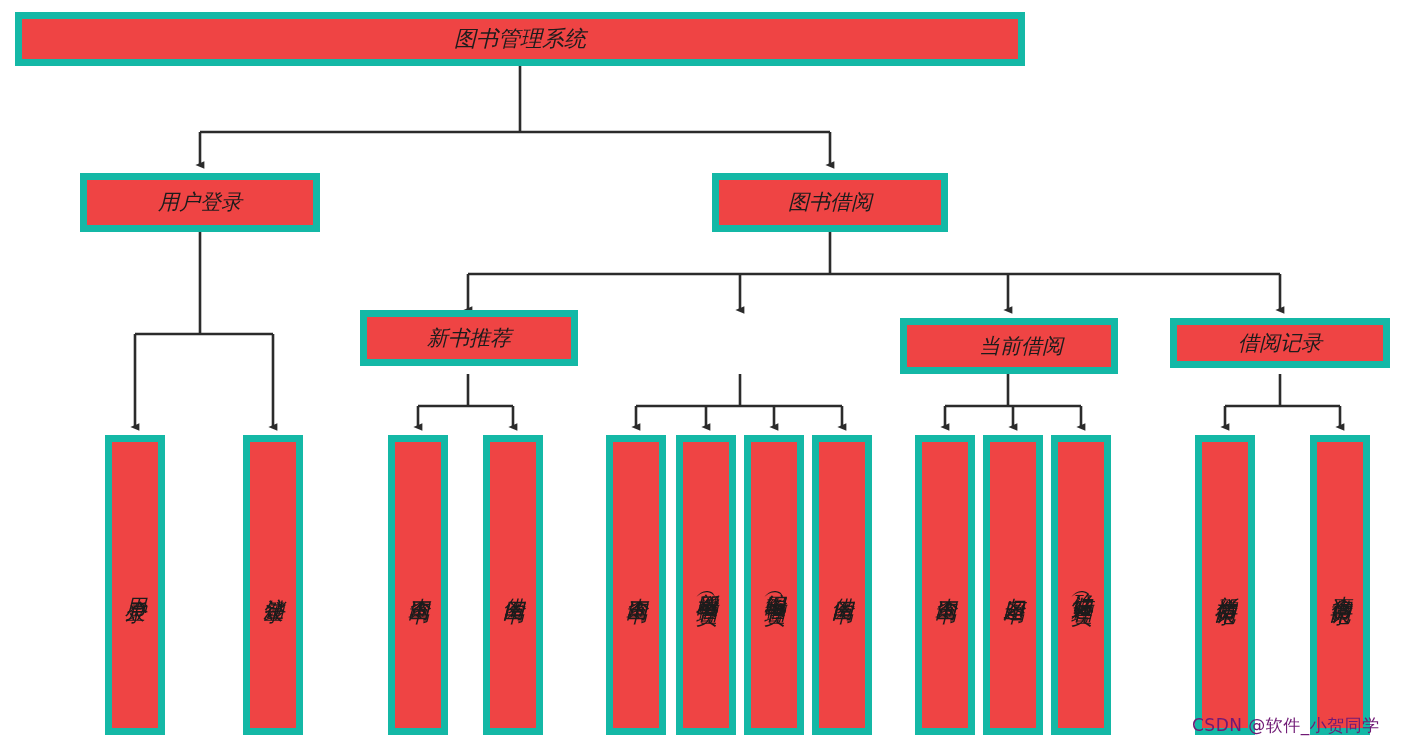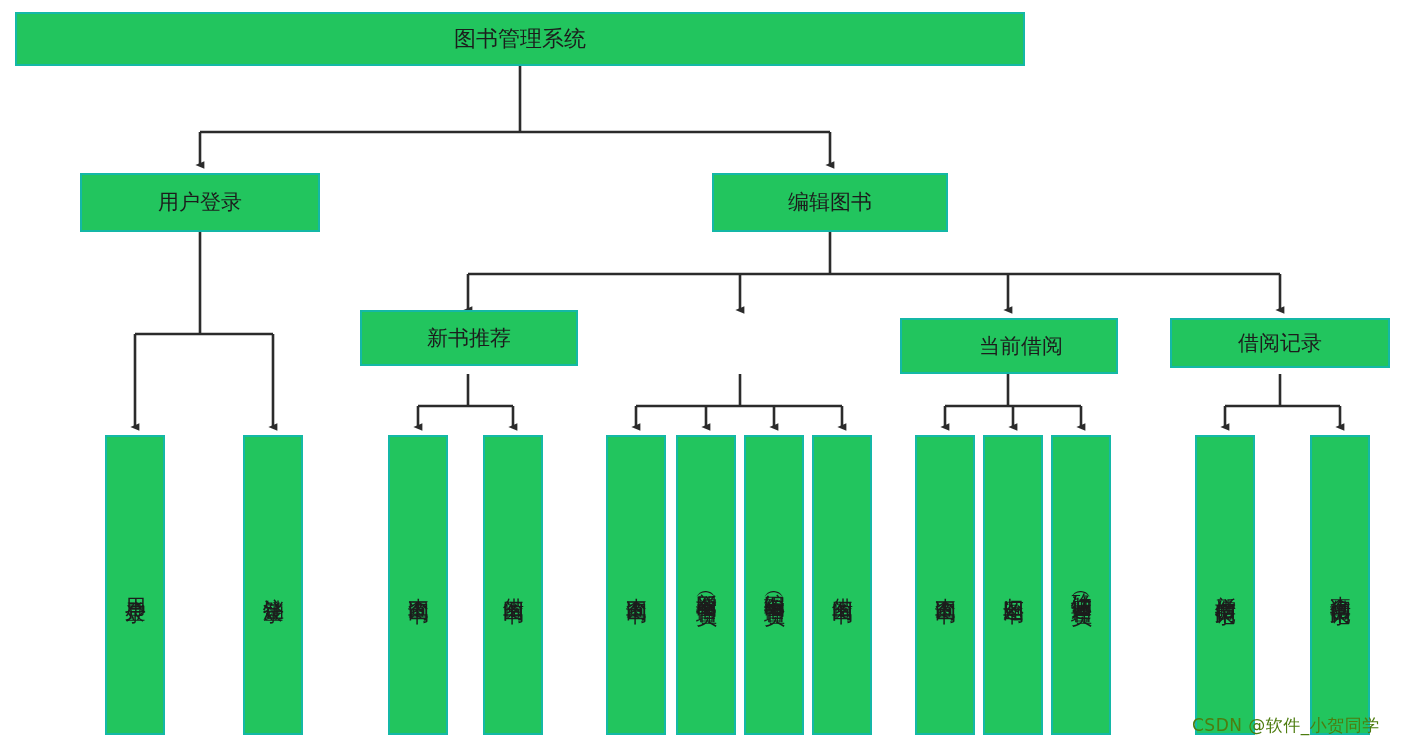--- a/index.html
+++ b/index.html
@@ -21,26 +21,27 @@
     position: absolute;
     left: 0;
     top: 0;
     width: 1405px;
     height: 747px;
     pointer-events: none;
   }
   .node {
     position: absolute;
     box-sizing: border-box;
-    background: #22c55e;
-    border: 2px solid #14b8a6;
+    background: #ef4444;
+    border: 7px solid #14b8a6;
     display: flex;
     align-items: center;
     justify-content: center;
     color: #1c1c1c;
+    font-style: italic;
   }
   .node .lbl {
     display: block;
     line-height: 1.08;
     white-space: nowrap;
     text-align: center;
   }
   .node.horiz .lbl {
     writing-mode: horizontal-tb;
     font-size: 21px;
@@ -55,21 +56,21 @@
   .node.vert .lbl {
     writing-mode: vertical-rl;
     text-orientation: upright;
     font-size: 21px;
     letter-spacing: 2px;
     line-height: 1;
   }
   .watermark {
     position: absolute;
     font-size: 17px;
-    color: #4d7c0f;
+    color: #701a75;
     white-space: nowrap;
     letter-spacing: 0.5px;
   }
 </style>
 </head>
 <body>
 
 <div id="canvas">
 
   <svg class="edges" viewBox="0 0 1405 747" xmlns="http://www.w3.org/2000/svg">
@@ -124,21 +125,21 @@
   </svg>
 
   <div class="node horiz root" style="left:15px;top:12px;width:1010px;height:54px;">
     <span class="lbl">图书管理系统</span>
   </div>
 
   <div class="node horiz" style="left:80px;top:173px;width:240px;height:59px;">
     <span class="lbl">用户登录</span>
   </div>
   <div class="node horiz" style="left:712px;top:173px;width:236px;height:59px;">
-    <span class="lbl">编辑图书</span>
+    <span class="lbl">图书借阅</span>
   </div>
 
   <div class="node horiz" style="left:360px;top:310px;width:218px;height:56px;">
     <span class="lbl">新书推荐</span>
   </div>
   <div class="node horiz" style="left:900px;top:318px;width:218px;height:56px;padding-left:24px;">
     <span class="lbl">当前借阅</span>
   </div>
   <div class="node horiz" style="left:1170px;top:318px;width:220px;height:50px;">
     <span class="lbl">借阅记录</span>

